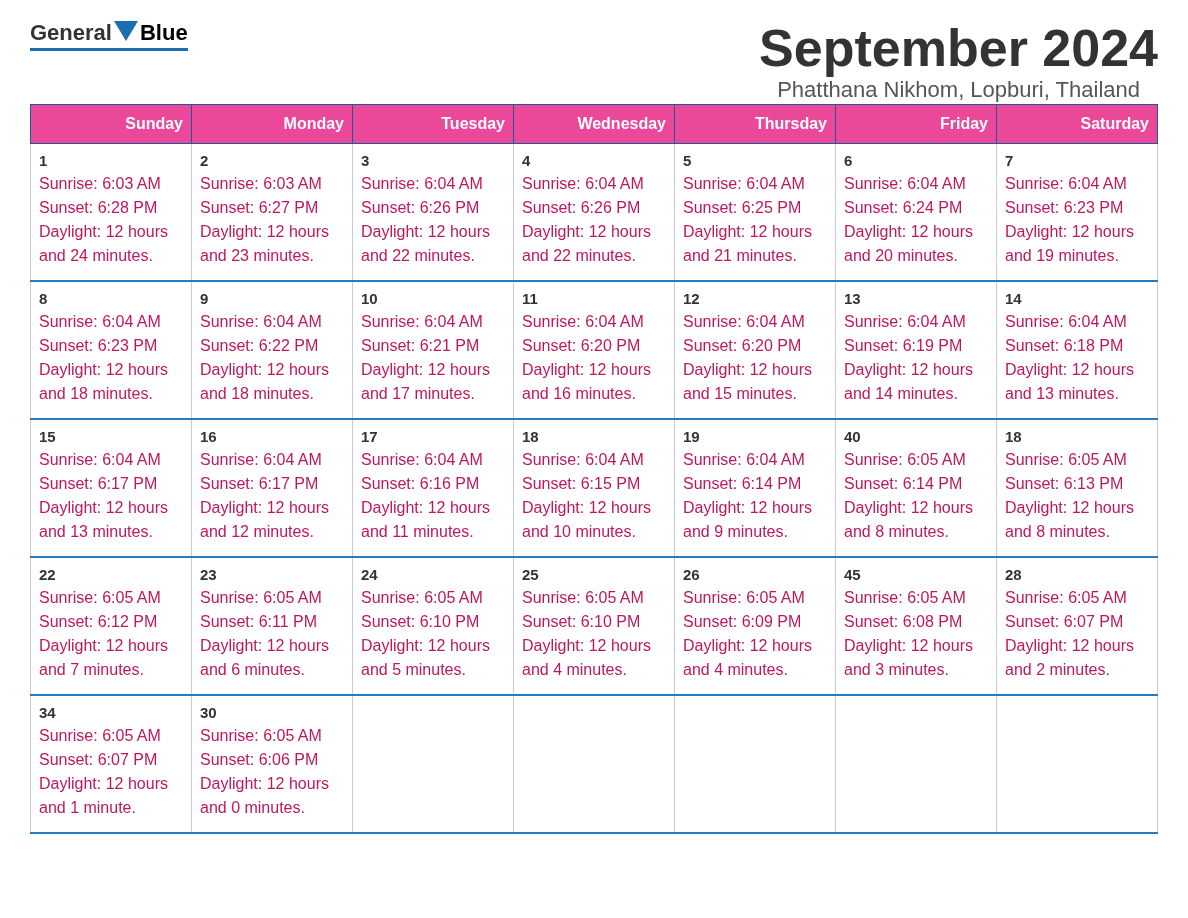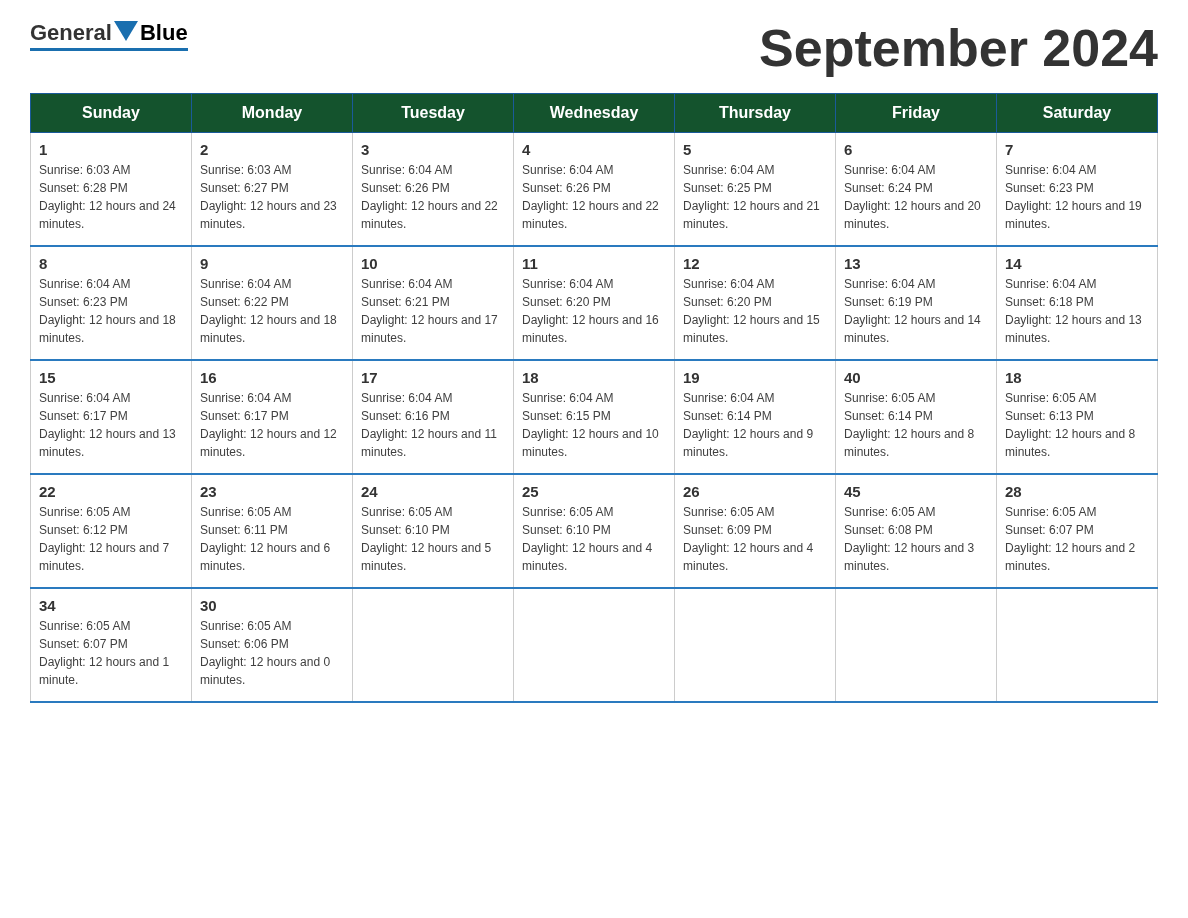--- a/index.html
+++ b/index.html
@@ -8,21 +8,21 @@
       background: #fff;
       color: #333;
       width: 1188px;
       min-height: 918px;
       padding: 20px 30px;
     }
     .header {
       display: flex;
       justify-content: space-between;
       align-items: flex-start;
-      margin-bottom: 16px;
+      margin-bottom: 1px;
     }
     .logo {
       display: flex;
       flex-direction: column;
       align-items: flex-start;
     }
     .logo-text {
       display: flex;
       align-items: center;
       font-size: 22px;
@@ -58,27 +58,27 @@
     .location {
       font-size: 22px;
       color: #555;
     }
     table {
       width: 100%;
       border-collapse: collapse;
       table-layout: fixed;
     }
     thead tr th {
-      background: #14532d;
+      background: #ec4899;
       color: #fff;
       font-size: 16px;
       font-weight: bold;
       padding: 10px 8px;
       border: 1px solid #1a5a9a;
-      text-align: center;
+      text-align: right;
     }
     tbody tr {
       border-bottom: 2px solid #2a7abf;
     }
     tbody tr td {
       vertical-align: top;
       padding: 8px 8px 12px 8px;
       border-right: 1px solid #ccc;
       border-left: 1px solid #ccc;
       font-size: 12.5px;
@@ -88,40 +88,41 @@
       height: 110px;
     }
     tbody tr td:last-child { border-right: 1px solid #ccc; }
     .day-number {
       font-size: 15px;
       font-weight: bold;
       display: block;
       margin-bottom: 3px;
     }
     .day-info {
-      font-size: 12px;
+      font-size: 16px;
       line-height: 1.5;
-      color: #404040;
+      color: #be185d;
     }
     .empty-cell { background: #fff; }
   </style>
 </head>
 <body>
 
 <div class="header">
   <div class="logo">
     <div class="logo-text">
       <span class="logo-general">General</span>
       <div class="logo-triangle"></div>
       <span class="logo-blue">Blue</span>
     </div>
     <div class="logo-line"></div>
   </div>
   <div class="header-right">
     <div class="month-title">September 2024</div>
+    <div class="location">Phatthana Nikhom, Lopburi, Thailand</div>
   </div>
 </div>
 
 <table>
   <thead>
     <tr>
     <th>Sunday</th>
         <th>Monday</th>
         <th>Tuesday</th>
         <th>Wednesday</th>

